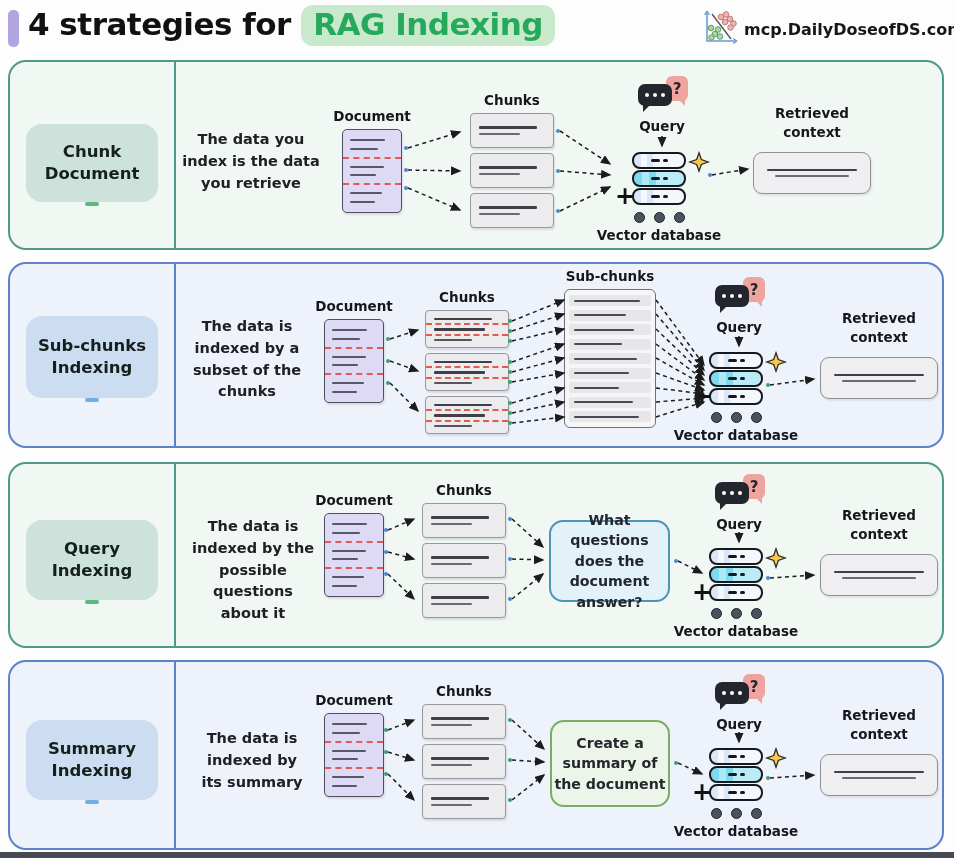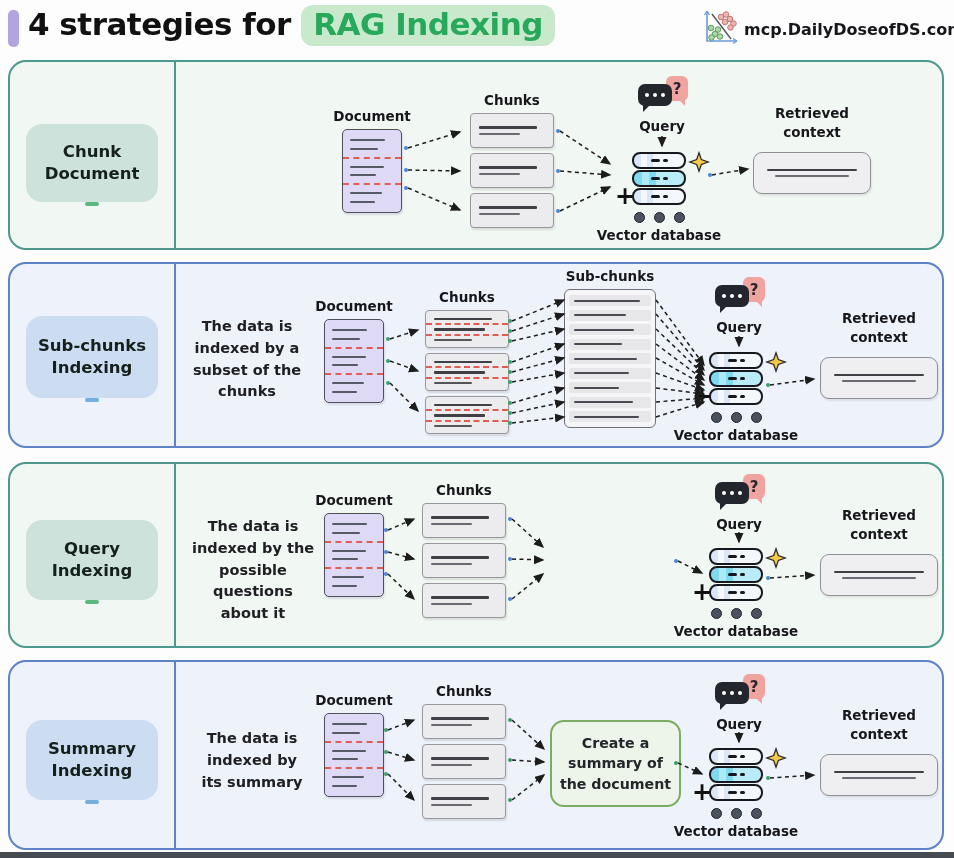--- a/index.html
+++ b/index.html
@@ -135,20 +135,23 @@
         <circle cx="30.5" cy="19.5" r="2.8"></circle>
     </g>
   </svg>
   <div class="brand">mcp.DailyDoseofDS.com</div>
 
   <div class="panel green" style="top:60px;height:190px;">
     <div class="side"></div>
     <div class="label-box" style="top:62px;height:78px;">Chunk
 Document</div>
     <div class="label-tick" style="left:75px;top:140px;"></div>
+    <div class="desc" style="left:166px;top:67px;width:150px;">The data you
+index is the data
+you retrieve</div>
 
     <div class="group" style="left:327px;top:46px;width:70px;">
       <div class="fig-label">Document</div>
       <div class="doc">
         <div class="ln" style="width:80%"></div>
           <div class="ln" style="width:64%"></div>
         <div class="red"></div>
         <div class="ln" style="width:78%"></div>
           <div class="ln" style="width:60%"></div>
         <div class="red"></div>
@@ -443,20 +446,24 @@
       <div class="chunk">
           <div class="c1"></div>
           <div class="c2"></div>
         </div>
       <div class="chunk">
           <div class="c1"></div>
           <div class="c2"></div>
         </div>
     </div>
 
+    <div class="proc bluebox" style="left:539px;top:56px;width:121px;height:82px;">What questions
+does the
+document
+answer?</div>
 
     <div class="group" style="left:689px;top:10px;width:80px;">
       <div class="q-wrap">
         <div class="q-pink">?</div>
         <div class="q-dark">
             <span class="q-dot"></span>
             <span class="q-dot"></span>
             <span class="q-dot"></span>
           </div>
       </div>
@@ -552,21 +559,21 @@
       <div class="chunk">
           <div class="c1"></div>
           <div class="c2"></div>
         </div>
       <div class="chunk">
           <div class="c1"></div>
           <div class="c2"></div>
         </div>
     </div>
 
-    <div class="proc greenbox" style="left:540px;top:58px;width:131px;height:87px;">Create a
+    <div class="proc greenbox" style="left:540px;top:58px;width:120px;height:87px;">Create a
 summary of
 the document</div>
 
     <div class="group" style="left:689px;top:12px;width:80px;">
       <div class="q-wrap">
         <div class="q-pink">?</div>
         <div class="q-dark">
             <span class="q-dot"></span>
             <span class="q-dot"></span>
             <span class="q-dot"></span>

